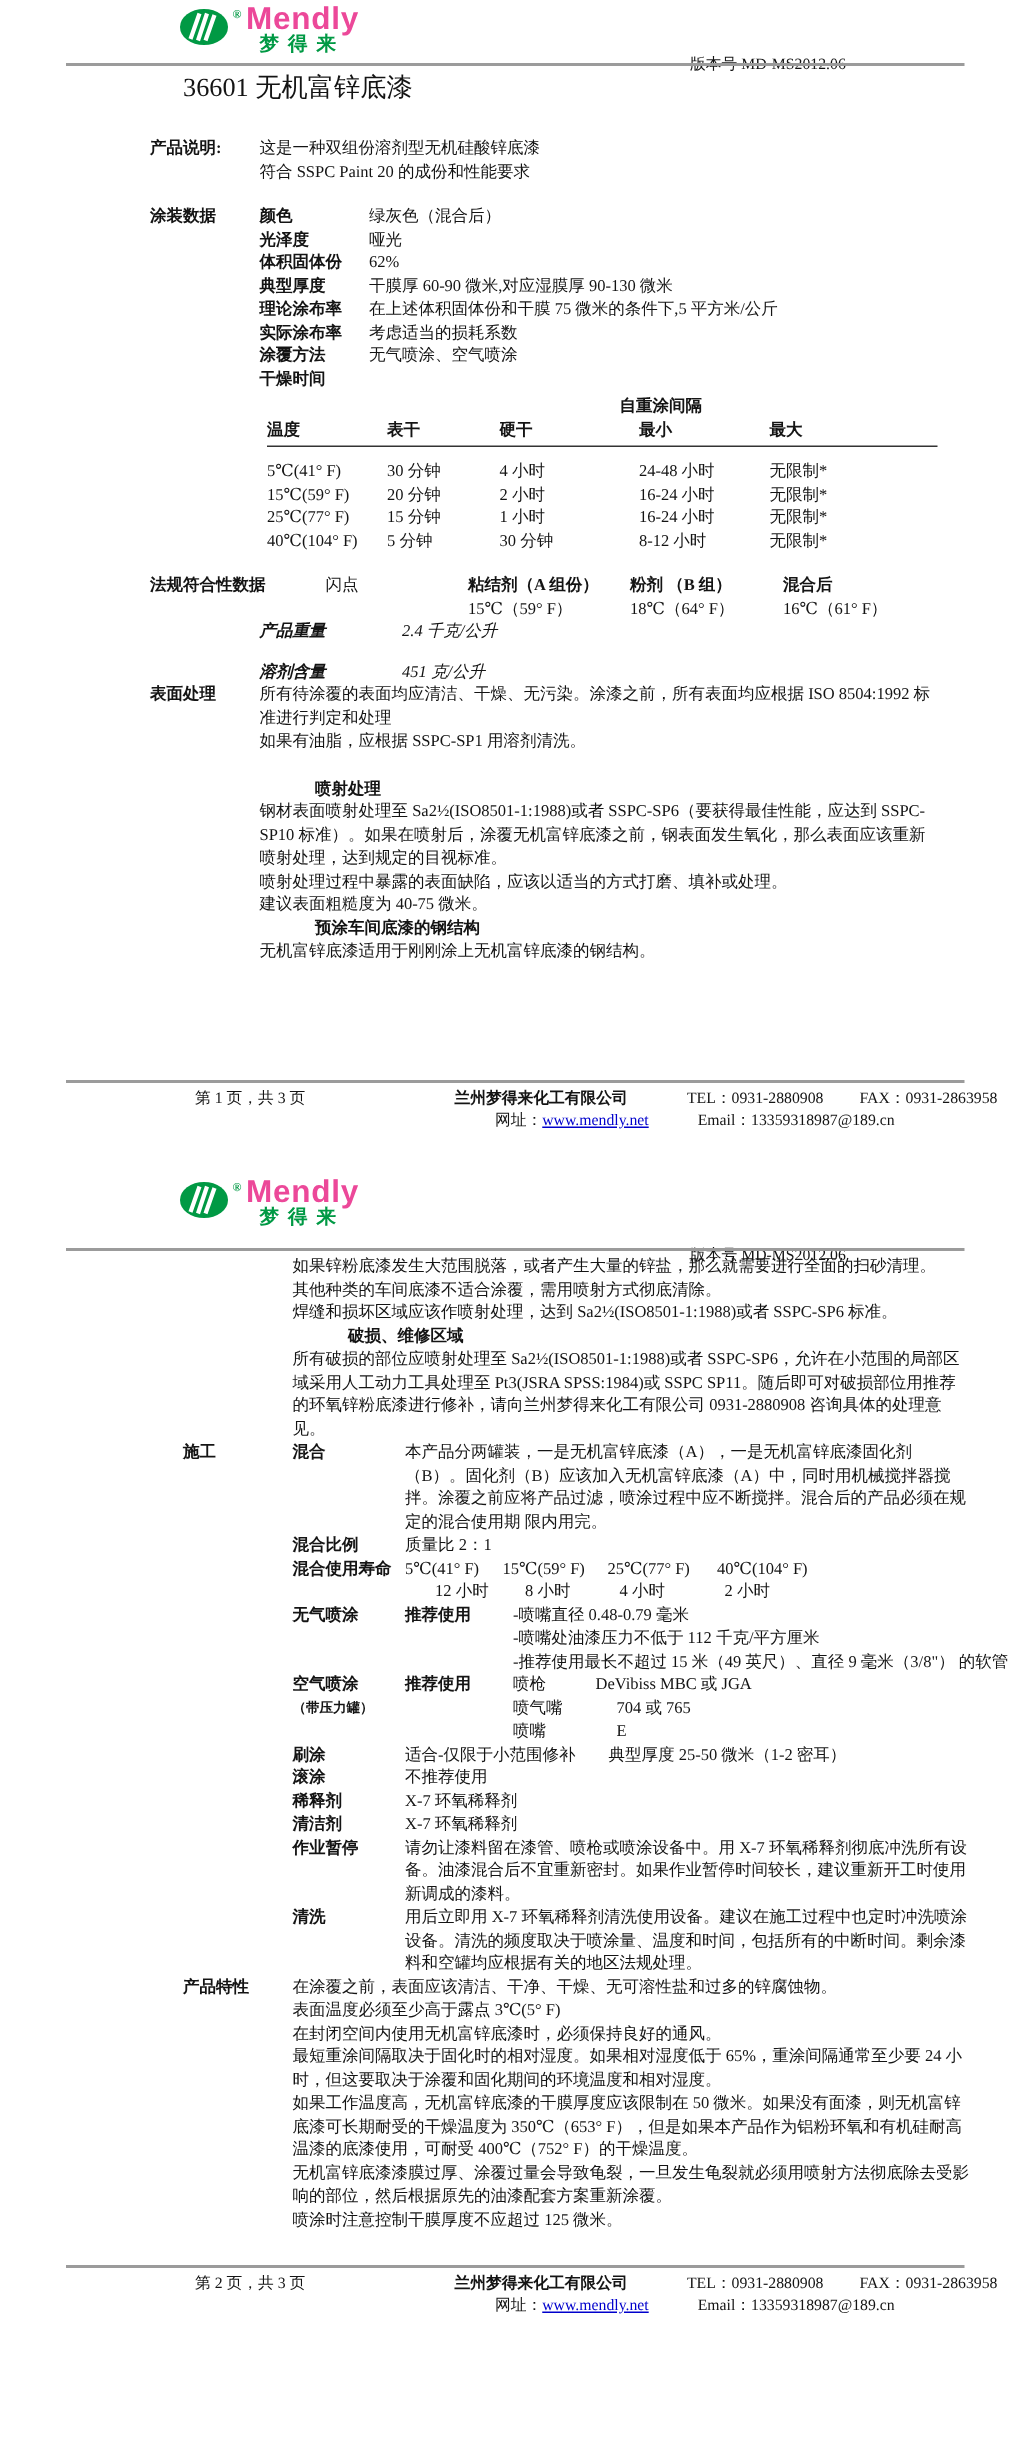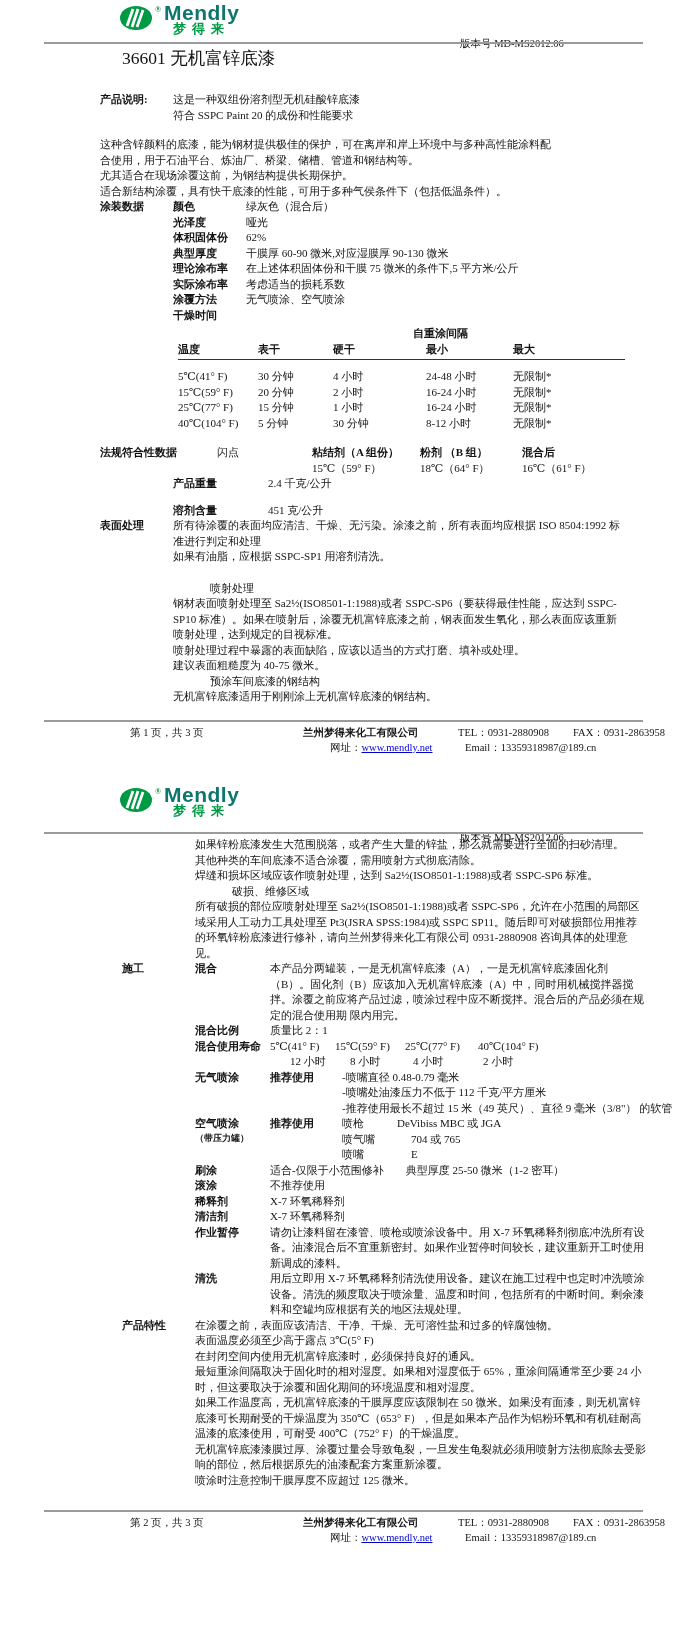--- a/index.html
+++ b/index.html
@@ -13,21 +13,21 @@
   #page2{top:780px;height:858px;}
 
   
   .phead{position:relative;}
   .logo{position:absolute;left:119px;display:flex;align-items:flex-start;}
   #page1 .logo{top:3px;} #page2 .logo{top:5px;}
   .logo-mark{display:block;}
   .logo-reg{font-size:8px;color:#009944;font-weight:bold;margin:-1px 1px 0 0;}
   .logo-txt{margin-left:2px;}
   .logo-name{font-family:"Liberation Sans","DejaVu Sans",sans-serif;font-weight:bold;
-    color:#0f766e;font-size:21px;line-height:19px;letter-spacing:.5px;}
+    color:#ec4899;font-size:21px;line-height:19px;letter-spacing:.5px;}
   .logo-cn{font-weight:bold;color:#009944;font-size:13px;line-height:14px;letter-spacing:6px;margin-left:9px;}
   .version{position:absolute;left:460px;font-size:10.5px;margin-top:20px;}
   #page1 .version{top:16px;} #page2 .version{top:30px;}
   .hr{height:2px;background:#9b9b9b;margin:0 44px;position:absolute;left:0;right:0;}
   #page1 .hr-top{top:42px;} #page2 .hr-top{top:52px;}
 
   .title{position:absolute;left:122px;top:47px;font-size:17.5px;font-weight:normal;line-height:22px;}
 
   .content{position:absolute;left:0;right:0;}
   #page1 .content{top:92px;}
@@ -48,25 +48,25 @@
   .dt-head{font-weight:bold;border-bottom:1.5px solid #333;padding-bottom:2px;}
   .dt-gap{height:9px;}
   .dt-grid > span{display:block;}
 
   
   .flash{display:flex;padding-left:44px;}
   .flash .c0{width:95px;flex:none;}
   .flash .c1{width:108px;flex:none;}
   .flash .c2{width:102px;flex:none;}
   .flash .hd{font-weight:bold;}
-  .reg-kv{display:flex;}
+  .reg-kv{display:flex;font-style:italic;}
   .reg-kv .k{width:95px;flex:none;font-weight:bold;}
   .solvent{margin-top:11px;}
 
-  .bh{font-weight:normal;padding-left:37px;}
+  .bh{font-weight:bold;padding-left:37px;}
   .gap16{margin-top:16px;}
   .gap14{margin-top:14px;}
 
   
   .p2body{margin-left:195px;width:452px;}
   .secwrap{position:relative;}
   .seclabel{position:absolute;left:122px;top:0;font-weight:bold;}
   .row2{display:flex;margin-left:195px;}
   .l2{width:75px;flex:none;font-weight:bold;}
   .l2sub{font-size:9px;line-height:12px;font-weight:bold;}
@@ -127,25 +127,20 @@
 
     <div class="sect">
       <div class="slbl">产品说明:</div>
       <div class="sbody">
         <div>这是一种双组份溶剂型无机硅酸锌底漆</div>
         <div>符合 SSPC Paint 20 的成份和性能要求</div>
       </div>
     </div>
 
     <div class="sect gap14">
-      <div class="sbody">
-        <div>这种含锌颜料的底漆，能为钢材提供极佳的保护，可在离岸和岸上环境中与多种高性能涂料配合使用，用于石油平台、炼油厂、桥梁、储槽、管道和钢结构等。</div>
-        <div>尤其适合在现场涂覆这前，为钢结构提供长期保护。</div>
-        <div>适合新结构涂覆，具有快干底漆的性能，可用于多种气侯条件下（包括低温条件）。</div>
-      </div>
     </div>
 
     <div class="sect">
       <div class="slbl">涂装数据</div>
       <div class="sbody">
         <div class="kv">
             <span class="k">颜色</span>
             <span class="v">绿灰色（混合后）</span>
           </div>
         <div class="kv">

